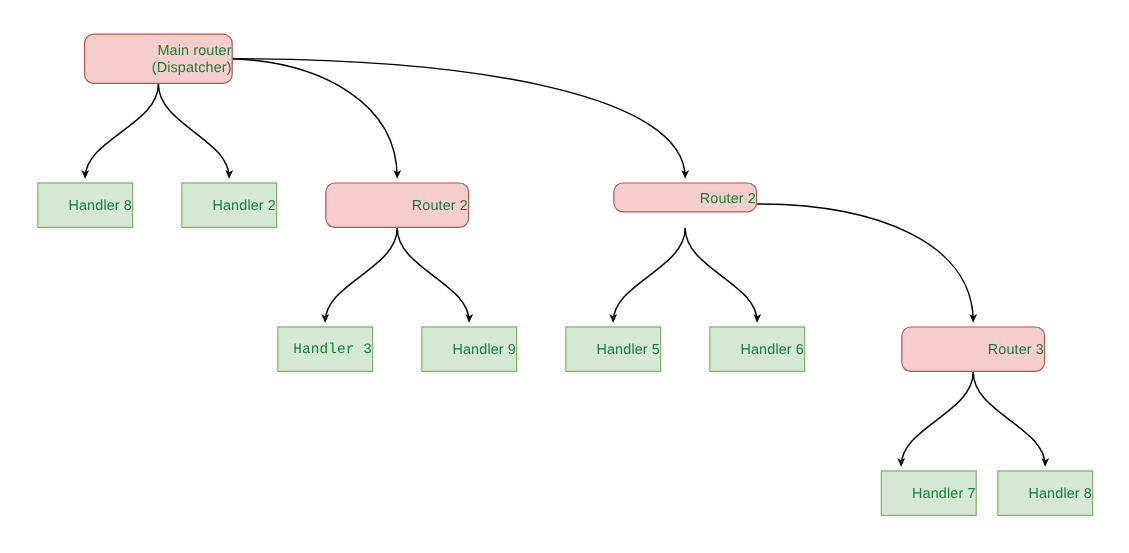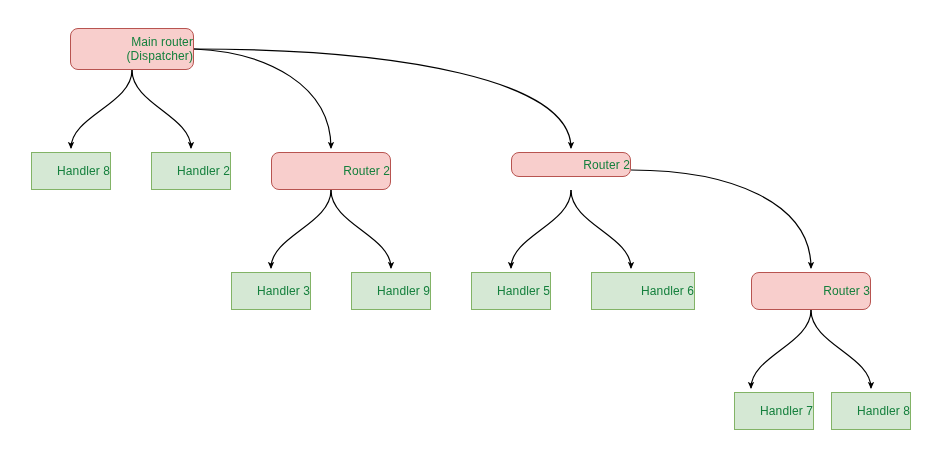--- a/index.html
+++ b/index.html
@@ -83,22 +83,22 @@
       </g>
   </svg>
 
   <div id="node-layer">
       <div class="node node-router" style="left: 70px; top: 28px; width: 124px; height: 42px;"><span class="node-label">Main router
 (Dispatcher)</span></div>
       <div class="node node-handler" style="left: 31px; top: 152px; width: 80px; height: 38px;"><span class="node-label">Handler 8</span></div>
       <div class="node node-handler" style="left: 151px; top: 152px; width: 80px; height: 38px;"><span class="node-label">Handler 2</span></div>
       <div class="node node-router" style="left: 271px; top: 152px; width: 120px; height: 38px;"><span class="node-label">Router 2</span></div>
       <div class="node node-router" style="left: 511px; top: 152px; width: 120px; height: 25px;"><span class="node-label">Router 2</span></div>
-      <div class="node node-handler" style="left: 231px; top: 272px; width: 80px; height: 38px;"><span class="node-label">Handler 3</span></div>
+      <div class="node node-handler" style="left: 231px; top: 272px; width: 80px; height: 38px; font-family: Liberation Mono, monospace;"><span class="node-label">Handler 3</span></div>
       <div class="node node-handler" style="left: 351px; top: 272px; width: 80px; height: 38px;"><span class="node-label">Handler 9</span></div>
       <div class="node node-handler" style="left: 471px; top: 272px; width: 80px; height: 38px;"><span class="node-label">Handler 5</span></div>
-      <div class="node node-handler" style="left: 591px; top: 272px; width: 104px; height: 38px;"><span class="node-label">Handler 6</span></div>
+      <div class="node node-handler" style="left: 591px; top: 272px; width: 80px; height: 38px;"><span class="node-label">Handler 6</span></div>
       <div class="node node-router" style="left: 751px; top: 272px; width: 120px; height: 38px;"><span class="node-label">Router 3</span></div>
       <div class="node node-handler" style="left: 711px; top: 392px; width: 80px; height: 38px; margin-left: 23px;"><span class="node-label">Handler 7</span></div>
       <div class="node node-handler" style="left: 831px; top: 392px; width: 80px; height: 38px; padding-left: 16px;"><span class="node-label">Handler 8</span></div>
     </div>
 
 </div>
 
 </body></html>

